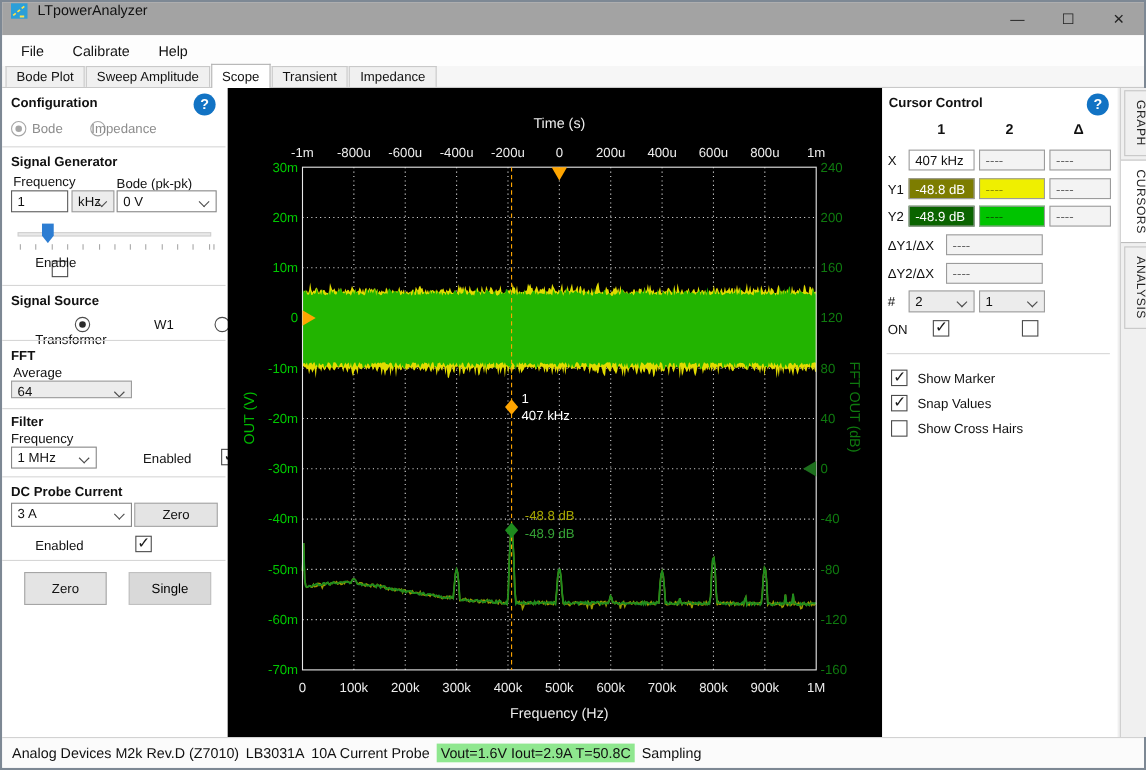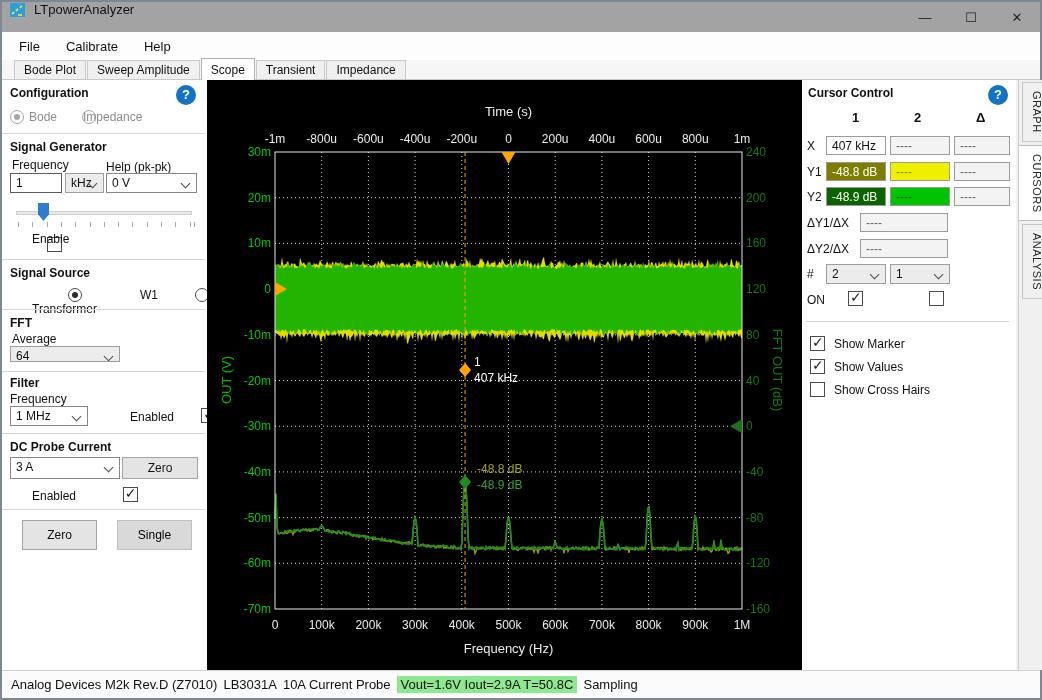--- a/index.html
+++ b/index.html
@@ -14,21 +14,21 @@
   #title{font-size:13px;color:#111}
   #win-controls{margin-left:auto;display:flex;height:100%}
   .win-btn{width:46px;height:100%;display:flex;align-items:center;justify-content:center;
     font-size:13px;color:#222}
   
   #menubar{position:absolute;left:0;top:30px;right:0;height:28px;background:#fdfdfd;
     display:flex;align-items:center;padding-left:4px}
   .menu-item{padding:5px 13px;font-size:13px;color:#111}
   
   #tabstrip{position:absolute;left:0;top:58px;right:0;height:20px;background:#f6f6f6;
-    display:flex;align-items:flex-end;padding-left:12px;border-bottom:1px solid #c9c9c9}
+    display:flex;align-items:flex-end;padding-left:3px;border-bottom:1px solid #c9c9c9}
   .tab{font-size:12px;color:#111;background:#f0f0f0;border:1px solid #c9c9c9;border-bottom:none;
     padding:2px 9px 2px 9px;height:19px;margin-right:1px;white-space:nowrap}
   .tab.active{background:#fff;height:22px;padding-top:4px;margin-bottom:-1px;z-index:3;
     border-color:#b2b2b2}
   
   #sidebar{position:absolute;left:0;top:78px;width:205px;height:590px;background:#fff}
   .abs{position:absolute}
   .sec-title{font-size:12px;font-weight:bold;color:#111;white-space:nowrap}
   .lbl{font-size:12px;color:#111;white-space:nowrap}
   .lbl.dis{color:#8c8c8c}
@@ -140,21 +140,21 @@
 
     <span class="abs radio dis" style="left:8px;top:29px" data-checked="true"></span>
     <span class="abs lbl dis" style="left:27px;top:30px">Bode</span>
     <span class="abs radio dis" style="left:62px;top:29px" data-checked="false"></span>
     <span class="abs lbl dis" style="left:81px;top:30px">Impedance</span>
 
     <div class="divider" style="top:53px"></div>
 
     <div class="abs sec-title" style="left:8px;top:60px">Signal Generator</div>
     <span class="abs lbl" style="left:10px;top:78px">Frequency</span>
-    <span class="abs lbl" style="left:104px;top:80px">Help (pk-pk)</span>
+    <span class="abs lbl" style="left:104px;top:80px">Bode (pk-pk)</span>
     <div class="tinput" style="left:8px;top:93px;width:52px;height:20px">1</div>
     <div class="combo dim" style="left:63px;top:93px;width:39px;height:20px">kHz</div>
     <div class="combo" style="left:104px;top:93px;width:91px;height:20px">0 V</div>
 
     <div id="slider-track"></div>
     <div id="slider-thumb"></div>
     <div id="slider-ticks">
         <div class="stick" style="left: 2px;"></div>
         <div class="stick" style="left: 16.3px;"></div>
         <div class="stick" style="left: 30.6px;"></div>
@@ -334,21 +334,21 @@
 
     <div class="divider" style="top:241px;left:4px;width:203px"></div>
 
     <div id="cursor-options" class="abs" style="left:8px;top:252px;width:200px">
         <div class="opt-row">
           <span class="cb" data-checked="true"></span>
           <span class="opt-label">Show Marker</span>
         </div>
         <div class="opt-row">
           <span class="cb" data-checked="true"></span>
-          <span class="opt-label">Show Values</span>
+          <span class="opt-label">Snap Values</span>
         </div>
         <div class="opt-row">
           <span class="cb" data-checked="false"></span>
           <span class="opt-label">Show Cross Hairs</span>
         </div>
       </div>
   </div>
 
   <div id="sidetabs">
       <div class="vtab">GRAPH</div>

